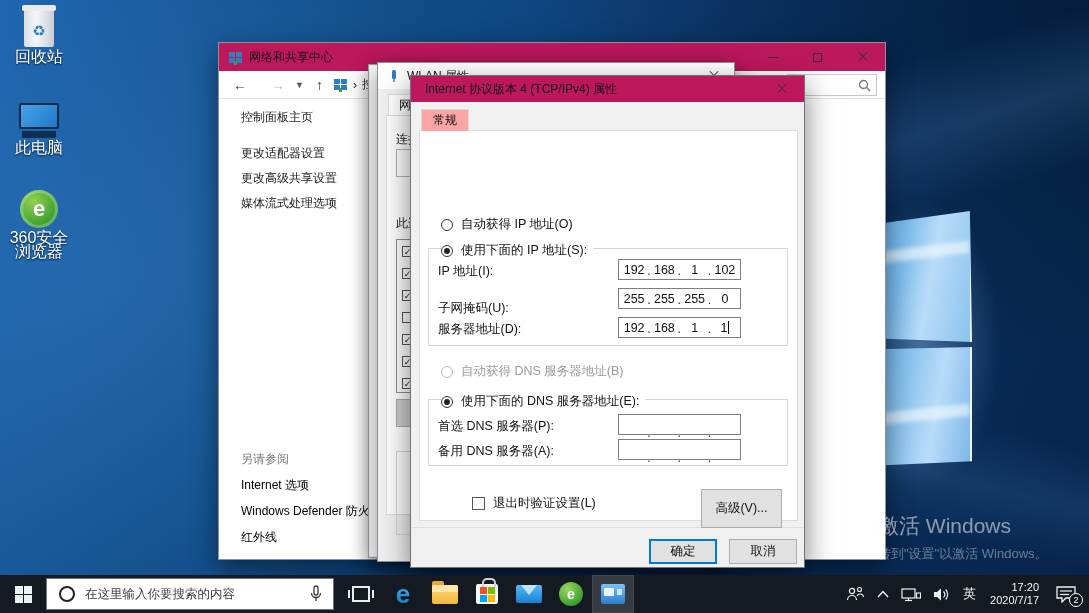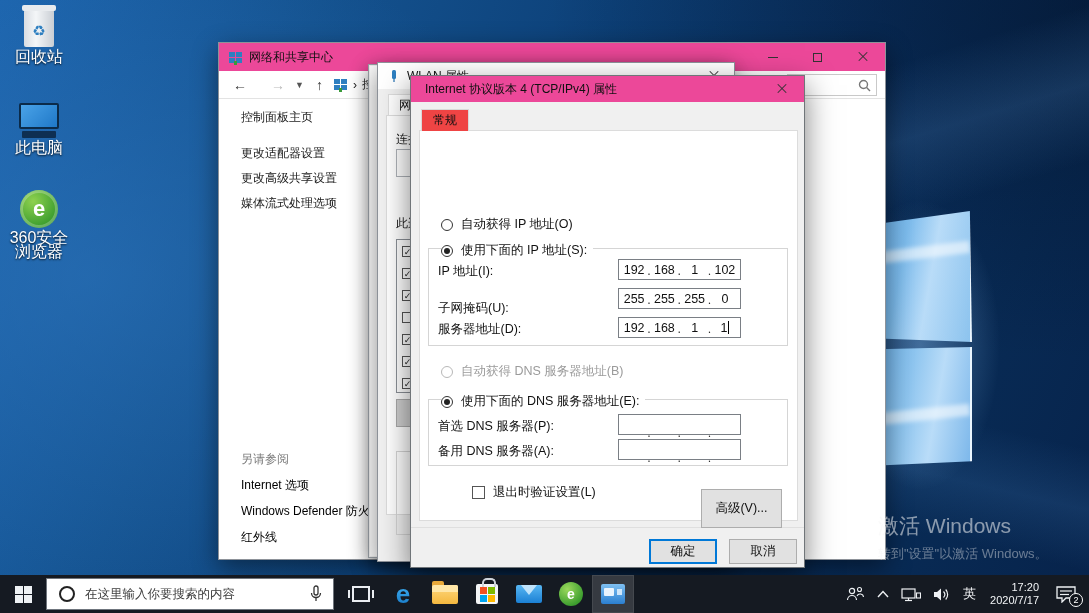--- a/index.html
+++ b/index.html
@@ -38,21 +38,21 @@
   .dicon .lbl { margin-top:3px; font-size:16px; color:#fff; text-shadow:0 1px 2px rgba(0,0,0,.9); line-height:14px; }
   .bin-body { width:30px; height:38px; background:linear-gradient(90deg,#d9dde2,#f4f6f8 40%,#c9ced4); border-radius:3px 3px 2px 2px; position:relative; }
   .bin-body:before { content:""; position:absolute; left:-2px; top:-4px; right:-2px; height:6px; background:#e8ebee; border-radius:2px; }
   .bin-glyph { position:absolute; left:50%; top:14px; transform:translate(-50%,0); color:#2e7fc0; font-size:15px; line-height:1; }
   .pc-mon { width:40px; height:26px; background:linear-gradient(135deg,#4aa3e8,#1f78c8); border:2px solid #0b2b4a; border-radius:2px; }
   .pc-kb { width:34px; height:7px; background:#0e2f52; margin:2px auto 0; border-radius:1px; }
   .g360 { width:38px; height:38px; border-radius:50%; background:radial-gradient(circle at 35% 30%,#8fd14f,#3d9e2f 70%,#2e7d24); color:#fff; font-size:22px; font-weight:bold; display:flex; align-items:center; justify-content:center; box-shadow:inset 0 0 0 3px rgba(255,255,255,.25); }
 
   
   .win { position:absolute; background:#fff; border:1px solid #8d9299; box-shadow:0 8px 24px rgba(0,0,0,.45); }
-  .titlebar { position:absolute; left:0; right:0; top:0; height:28px; background:#ec4899; display:flex; align-items:center; }
+  .titlebar { position:absolute; left:0; right:0; top:0; height:28px; background:#be185d; display:flex; align-items:center; }
   .titlebar .t-icon { margin:0 6px 0 9px; }
   .titlebar .t-text { font-size:12px; color:#111; white-space:nowrap; }
   .winctl { position:absolute; top:0; right:0; height:28px; display:flex; }
   .winctl .cbtn { width:45px; height:28px; display:flex; align-items:center; justify-content:center; }
   .glyph-min { width:10px; height:1px; background:#333; }
   .glyph-max { width:9px; height:9px; border:1px solid #333; }
   .xline { position:relative; width:10px; height:10px; }
   .xline:before,.xline:after { content:""; position:absolute; left:-1px; top:4px; width:12px; height:1px; background:#333; }
   .xline:before { transform:rotate(45deg); } .xline:after { transform:rotate(-45deg); }
 
@@ -85,21 +85,21 @@
   .wl-item { height:22px; display:flex; align-items:center; padding-left:5px; }
   .wl-check { width:11px; height:11px; border:1px solid #555; background:#fff; font-size:9px; line-height:10px; color:#1b1b1b; text-align:center; }
   .wl-btn { position:absolute; left:18px; top:336px; width:100px; height:28px; background:#cfcfcf; border:1px solid #a9a9a9; }
   .wl-group { position:absolute; left:18px; top:388px; width:322px; height:84px; border:1px solid #d5d5d5; }
 
   
   #ipv4 { left:410px; top:75px; width:395px; height:493px; background:#f0f0f0; border:1px solid #707579; box-shadow:0 10px 28px rgba(0,0,0,.5); }
   #ipv4 .titlebar { height:26px; }
   #ipv4 .winctl,{ height:26px; }
   #ipv4 .winctl .cbtn { height:26px; }
-  #ipv4 .tab { position:absolute; left:10px; top:33px; width:48px; height:22px; background:#ef4444; border:1px solid #d9d9d9; border-bottom:none; z-index:2; font-size:12px; color:#111; display:flex; align-items:center; justify-content:center; }
+  #ipv4 .tab { position:absolute; left:10px; top:33px; width:48px; height:22px; background:#fca5a5; border:1px solid #d9d9d9; border-bottom:none; z-index:2; font-size:12px; color:#111; display:flex; align-items:center; justify-content:center; }
   #ipv4 .tabpage { position:absolute; left:8px; top:54px; width:379px; height:391px; background:#fff; border:1px solid #dcdcdc; z-index:1; }
   .desc { position:absolute; left:27px; top:63px; width:348px; font-size:12.5px; line-height:19px; color:#111; }
   .radio-row { position:absolute; display:flex; align-items:center; gap:8px; font-size:12.5px; color:#111; background:#fff; padding-right:6px; }
   .rdot { width:12px; height:12px; border:1px solid #333; border-radius:50%; background:#fff; position:relative; flex:none; }
   .rdot.sel:after { content:""; position:absolute; left:2px; top:2px; width:6px; height:6px; border-radius:50%; background:#222; }
   .rdot.dis { border-color:#b8b8b8; }
   .radio-row.dis { color:#9b9b9b; }
   .groupbox { position:absolute; border:1px solid #d5d5d5; }
   .frow-label { position:absolute; font-size:12.5px; color:#111; }
   .ipfield { position:absolute; left:207px; width:123px; height:21px; border:1px solid #7a7f85; background:#fff; display:flex; align-items:center; font-size:12.5px; color:#111; }
@@ -376,21 +376,21 @@
     </div>
 
     <div class="frow-label" style="left:27px; top:367px; z-index:3;">备用 DNS 服务器(A):</div>
     <div class="ipfield" style="top:363px; z-index:3;">
       <span class="octet"></span>
       <span class="octet"></span>
       <span class="octet"></span>
       <span class="octet"></span>
     </div>
 
-    <div class="chk-row" style="left:30px; top:408px; z-index:3;padding-left:31px;">
+    <div class="chk-row" style="left:30px; top:419px; z-index:3;padding-left:31px;">
       <div class="cbox"></div>
       <span>退出时验证设置(L)</span>
     </div>
     <button class="btn" style="left:290px; top:413px; width:81px; height:39px; z-index:3;">高级(V)...</button>
 
     <div class="dlg-footer"></div>
     <button class="btn focused" style="left:238px; top:463px; width:68px; height:25px; z-index:3;">确定</button>
     <button class="btn" style="left:318px; top:463px; width:68px; height:25px; z-index:3;">取消</button>
   </div>
 

